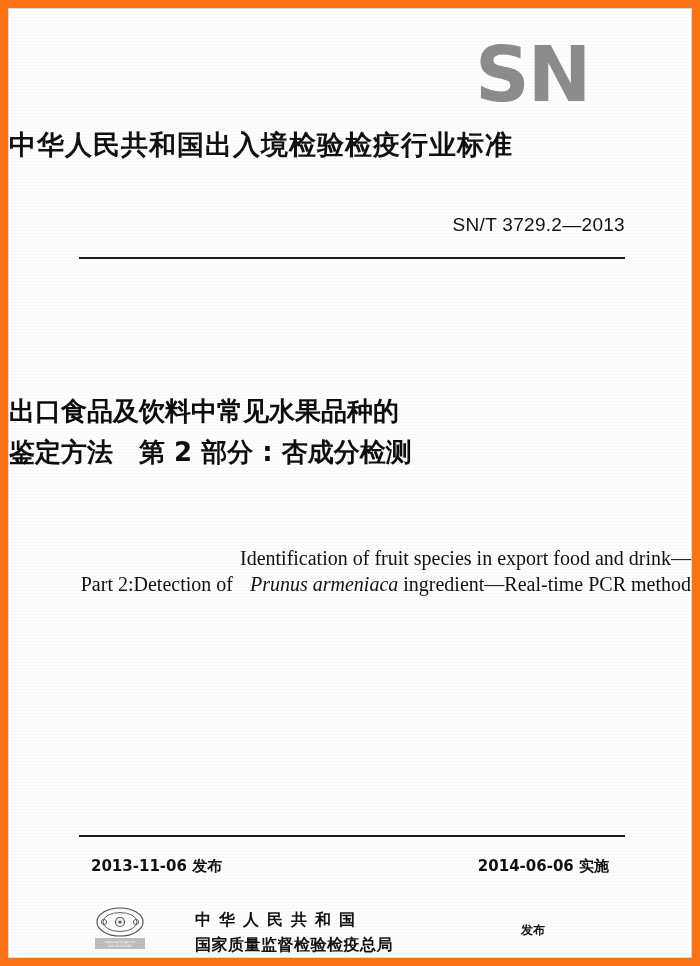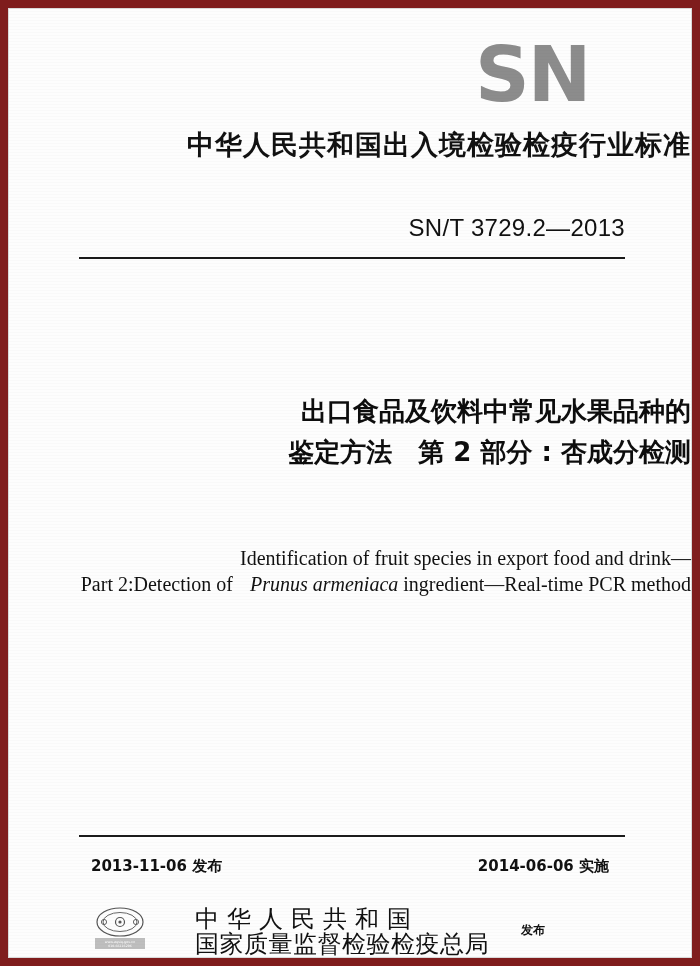--- a/index.html
+++ b/index.html
@@ -7,21 +7,21 @@
     padding: 0;
     background: #ffffff;
   }
   body {
     font-family: "Liberation Sans", sans-serif;
   }
   .page {
     position: relative;
     width: 700px;
     height: 966px;
-    background: #7f1d1d;
+    background: #f97316;
     overflow: hidden;
     box-sizing: border-box;
   }
   .sheet {
     position: absolute;
     left: 8px;
     top: 8px;
     width: 684px;
     height: 950px;
     background: #fdfdfd;
@@ -38,57 +38,57 @@
     height: 74px;
   }
   .sn-logo svg { display: block; }
 
   
   .std-header {
     position: absolute;
     left: 0;
     right: 0;
     top: 118px;
-    text-align: right;
+    text-align: left;
     font-family: "DejaVu Sans", sans-serif;
     font-weight: bold;
     font-size: 27px;
     letter-spacing: 1px;
     color: #111;
     white-space: nowrap;
   }
 
   
   .std-number {
     position: absolute;
     right: 66px;
     top: 205px;
     font-family: "Liberation Sans", sans-serif;
-    font-size: 24px;
+    font-size: 19px;
     color: #111;
     letter-spacing: 0.3px;
   }
 
   
   .rule {
     position: absolute;
     left: 70px;
     width: 546px;
     border-top: 2px solid #1a1a1a;
   }
   .rule-top { top: 248px; }
   .rule-bottom { top: 826px; }
 
   
   .title-cn {
     position: absolute;
     left: 0;
     right: 0;
     top: 382px;
-    text-align: right;
+    text-align: left;
     font-family: "DejaVu Sans", sans-serif;
     font-weight: bold;
     color: #0d0d0d;
     font-size: 26px;
     line-height: 41px;
   }
   .title-cn div { white-space: nowrap; }
 
   .title-en {
     position: absolute;
@@ -133,23 +133,23 @@
     height: 46px;
   }
   .emblem svg { display: block; }
 
   
   .issuer {
     position: absolute;
     left: 186px;
     top: 898px;
     font-family: "DejaVu Sans", sans-serif;
-    font-weight: normal;
-    color: #111;
-    font-size: 24px;
+    font-weight: bold;
+    color: #111;
+    font-size: 16px;
     line-height: 25px;
   }
   .issuer .line1 {
     letter-spacing: 8px;
     white-space: nowrap;
   }
   .issuer .line2 {
     letter-spacing: 0.5px;
     white-space: nowrap;
   }

